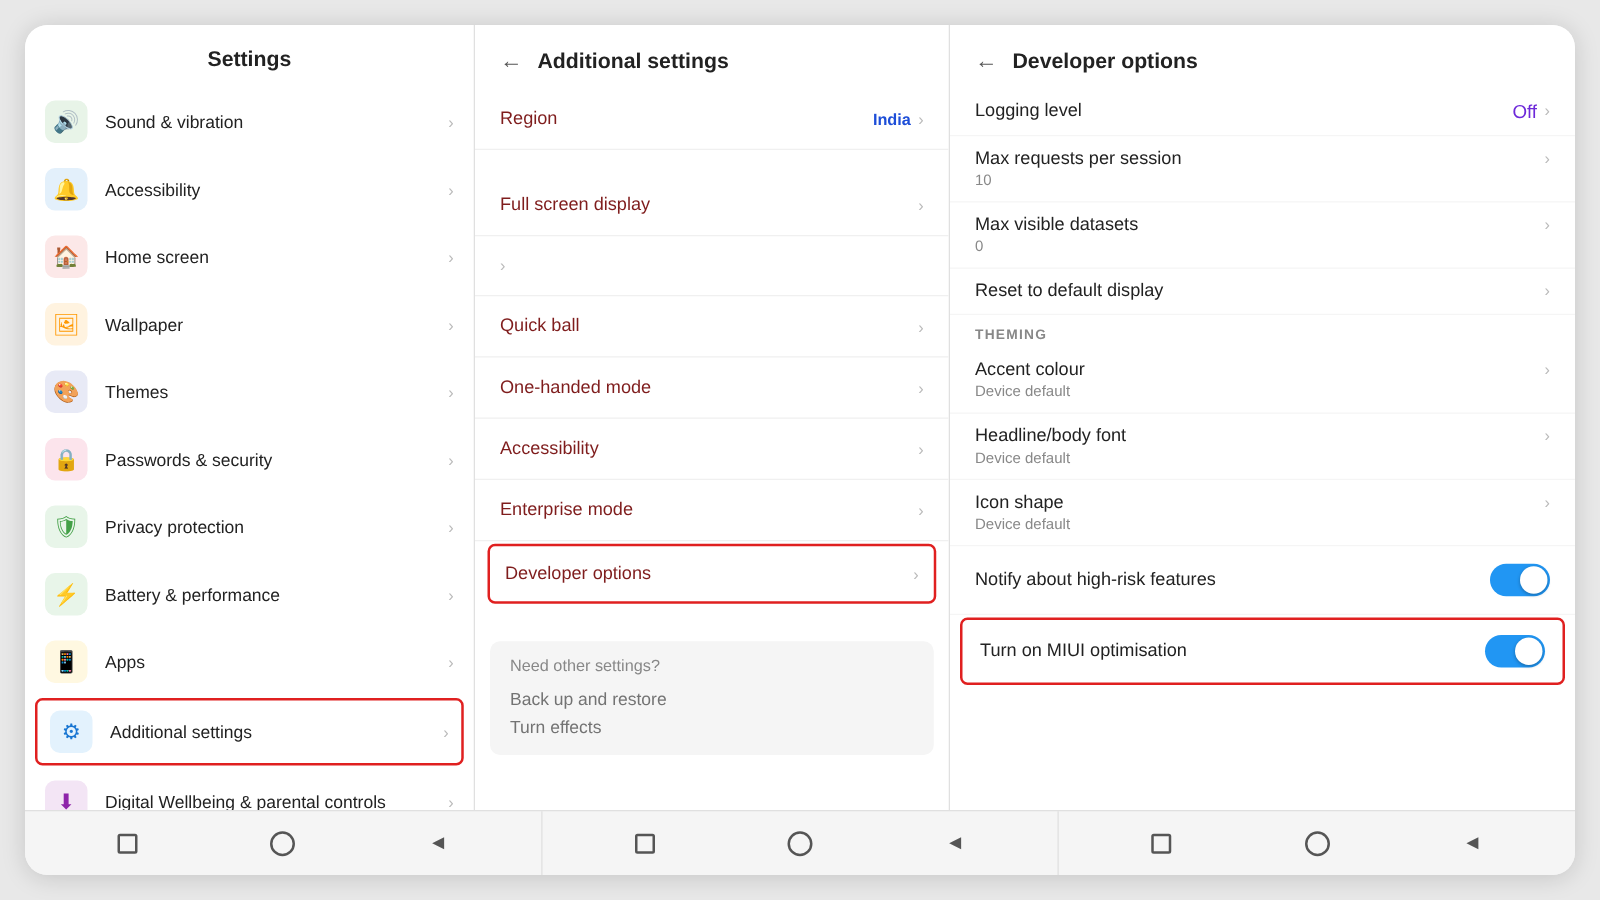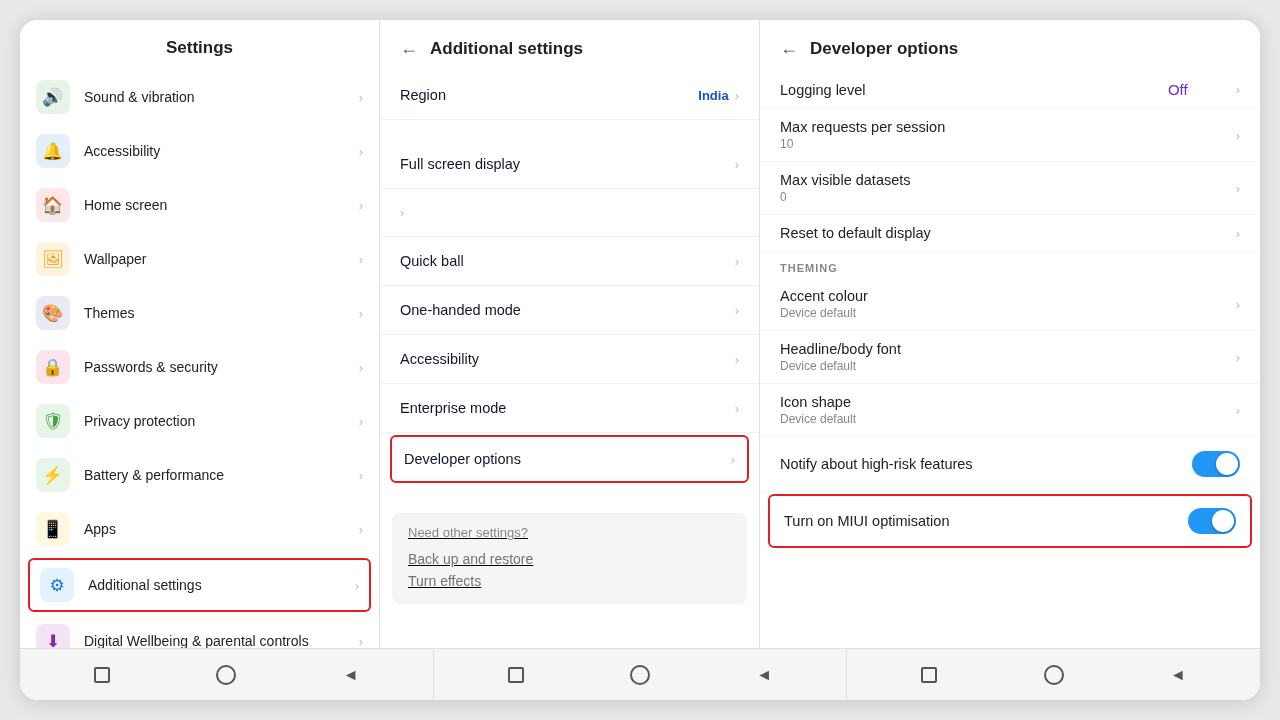--- a/index.html
+++ b/index.html
@@ -136,55 +136,53 @@
       position: relative;
     }
     .p2-item.highlighted {
       border: 2.5px solid #e02020;
       border-radius: 6px;
       margin: 2px 10px;
       padding: 14px 12px;
     }
     .p2-item-label {
       font-size: 14.5px;
-      color: #0f172a;
+      color: #7f1d1d;
       flex: 1;
     }
     .p2-chevron { color: #bbb; font-size: 13px; }
     .p2-section-gap { height: 20px; }
 
     
     .need-other-box {
       margin: 8px 12px;
       padding: 12px 16px;
       background: #f5f5f5;
       border-radius: 8px;
-      text-decoration: underline;
     }
     .need-other-title {
       font-size: 13px;
       color: #888;
       margin-bottom: 8px;
     }
     .need-other-link {
       font-size: 14px;
       color: #737373;
       display: block;
       padding: 3px 0;
       cursor: pointer;
     }
 
     
     .p3-item {
       display: flex;
-      align-items: center;
+      align-items: flex-start;
       padding: 10px 20px;
       cursor: pointer;
       border-bottom: 1px solid #f5f5f5;
-      gap: 42px;
     }
     .p3-item-content { flex: 1; }
     .p3-item-title { font-size: 14.5px; color: #222; }
     .p3-item-sub { font-size: 12px; color: #888; margin-top: 2px; }
     .p3-item-value { font-size: 15px; color: #6d28d9; margin-right: 6px; }
     .p3-chevron { color: #bbb; font-size: 13px; }
 
     .section-label {
       padding: 10px 20px 4px;
       font-size: 11px;

